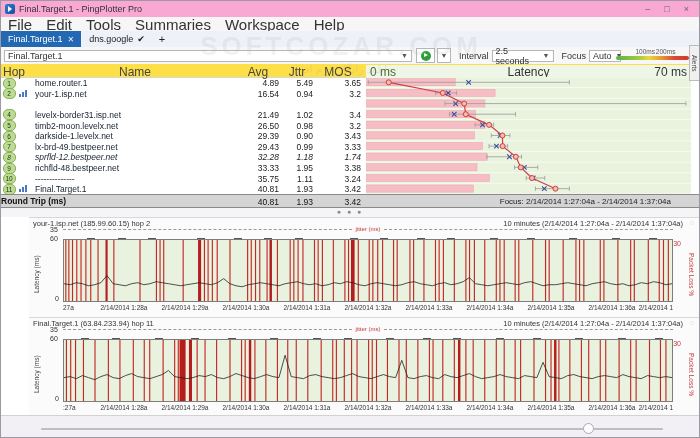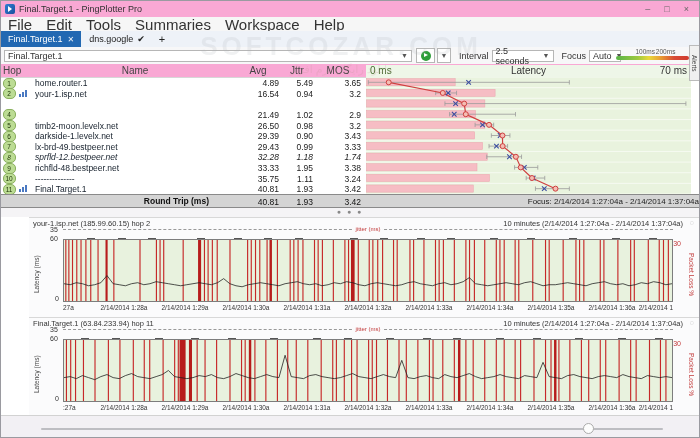--- a/index.html
+++ b/index.html
@@ -31,38 +31,38 @@
   .tb-label{margin-left:8px;}
   .interval-combo{width:62px;margin-left:3px;}
   .focus-combo{width:32px;margin-left:3px;}
   .scale{position:absolute;left:615px;top:1px;width:73px;height:14px;}
   .scale-ticks{position:absolute;top:0;left:0;right:0;font-size:6.5px;color:#555;}
   .scale-ticks span{position:absolute;transform:translateX(-50%);}
   .scale-bar{position:absolute;left:0;right:0;top:8px;height:4px;border-radius:2px;background:linear-gradient(90deg,#58b347 0%,#9ec93f 30%,#e8d83a 45%,#e89a33 62%,#d84a35 80%,#cf3a2e 100%);}
   .alerts-tab{position:absolute;top:44px;right:0;width:9px;height:34px;background:#f0f0f0;border:1px solid #bbb;border-right:none;writing-mode:vertical-rl;font-size:6.5px;color:#444;display:flex;align-items:center;justify-content:center;z-index:5;}
   
   .trace{position:absolute;top:63px;left:0;right:0;height:144px;background:#fff;}
-  .thead{position:absolute;top:0;left:0;right:0;height:13px;border-bottom:1px solid #d7d7d7;font-size:10px;color:#444;background:#f9a8d4;}
+  .thead{position:absolute;top:0;left:0;right:0;height:13px;border-bottom:1px solid #d7d7d7;font-size:12px;color:#444;background:#fde047;}
   .thead span{position:absolute;top:1px;}
   .th-graph-bg{position:absolute;left:365px;width:325px;top:0;height:13px;background:#eef6e8;}
   .tbody{position:absolute;top:13px;left:0;right:0;height:117px;}
   .trow{position:absolute;left:0;right:0;height:10.6px;font-size:8.5px;color:#222;}
   .c-hop{position:absolute;left:1px;top:0.5px;width:14px;text-align:center;}
   .hopnum{display:inline-block;min-width:9px;height:9px;line-height:9px;border-radius:5px;background:#bcdc94;border:1px solid #8ab05e;font-size:6.5px;color:#1c3306;padding:0 1px;}
   .c-icon{position:absolute;left:18px;top:2px;width:12px;height:8px;}
   .minichart{display:flex;align-items:flex-end;gap:1px;height:7px;}
   .minichart i{display:block;width:2px;background:#4a79c2;}
   .c-name{position:absolute;left:34px;top:1px;width:200px;white-space:nowrap;overflow:hidden;color:#16202c;}
   .c-avg{position:absolute;left:236px;top:1px;width:42px;text-align:right;}
   .c-jttr{position:absolute;left:280px;top:1px;width:32px;text-align:right;}
   .c-mos{position:absolute;left:314px;top:1px;width:46px;text-align:right;}
   .trace-svg{position:absolute;left:365px;top:0;}
   .rtrow{position:absolute;top:130px;left:0;right:0;height:14px;background:#d4d4d4;border-top:1px solid #8a8a8a;border-bottom:1px solid #8a8a8a;font-size:8.5px;color:#111;box-sizing:border-box;}
-  .rt-label{position:absolute;left:0;top:1px;width:208px;text-align:right;font-weight:bold;}
-  .rt-focus{position:absolute;right:0;top:1.5px;font-size:8px;color:#222;}
+  .rt-label{position:absolute;left:0;top:1px;width:208px;text-align:left;font-weight:bold;}
+  .rt-focus{position:absolute;right:28px;top:1.5px;font-size:8px;color:#222;}
   
   .splitter{position:absolute;top:207px;left:0;right:0;height:9px;background:#f5f4f6;text-align:center;font-size:7px;color:#888;line-height:7px;letter-spacing:2px;}
   
   .tg{position:absolute;left:0;right:0;height:99px;background:#fbfbfc;border-top:1px solid #d8d8d8;margin-left:28px;}
   .tg-header{position:absolute;top:0;left:0;right:0;height:11px;font-size:7.5px;color:#333;}
   .tg-title{position:absolute;left:4px;top:1px;}
   .tg-period{position:absolute;right:16px;top:1px;color:#333;}
   .tg-gear{position:absolute;right:5px;top:1px;color:#999;font-size:7px;}
   .tg-strip{position:absolute;left:34px;right:26px;top:11px;height:10px;border-top:1px dashed #999;}
   .strip-max{position:absolute;left:-13px;top:-4px;font-size:7px;color:#333;}
@@ -264,23 +264,24 @@
             </span>
           </span>
           <span class="c-name">your-1.isp.net</span>
           <span class="c-avg">16.54</span>
           <span class="c-jttr">0.94</span>
           <span class="c-mos">3.2</span>
         </div>
         <div class="trow" style="top: 31.9091px;">
           <span class="c-hop"><span class="hopnum">4</span></span>
           <span class="c-icon"></span>
+          <span class="c-name">levelx-border31.isp.net</span>
           <span class="c-avg">21.49</span>
           <span class="c-jttr">1.02</span>
-          <span class="c-mos">2.9</span>
+          <span class="c-mos">3.4</span>
         </div>
         <div class="trow" style="top: 42.5455px;">
           <span class="c-hop"><span class="hopnum">5</span></span>
           <span class="c-icon"></span>
           <span class="c-name">timb2-moon.levelx.net</span>
           <span class="c-avg">26.50</span>
           <span class="c-jttr">0.98</span>
           <span class="c-mos">3.2</span>
         </div>
         <div class="trow" style="top: 53.1818px;">

